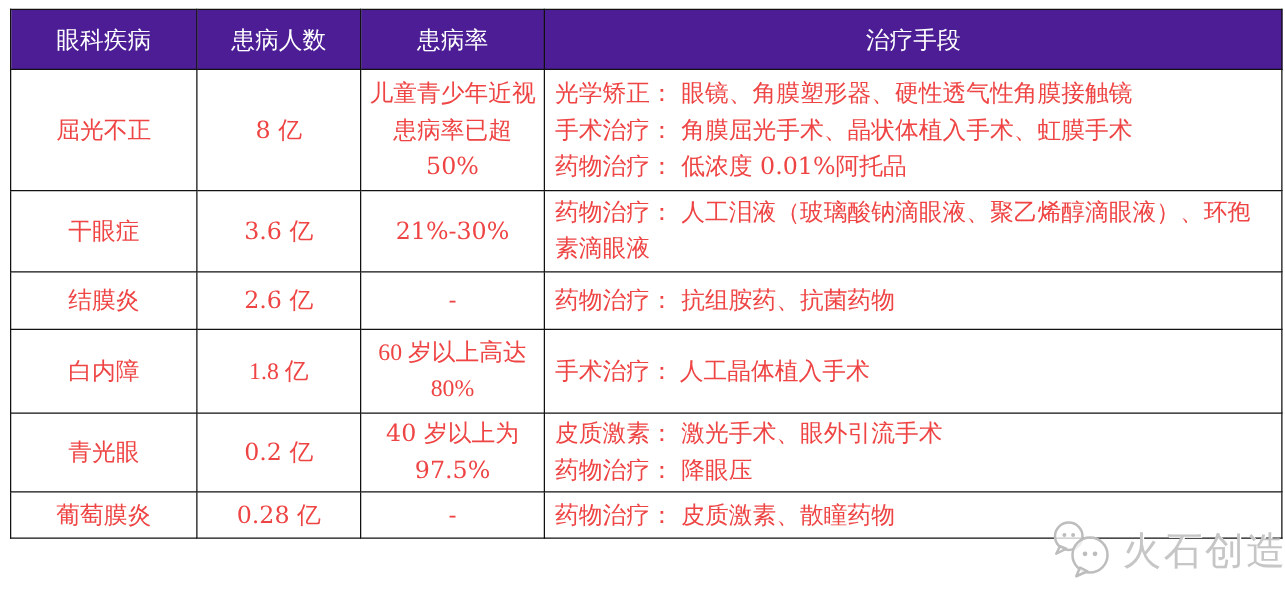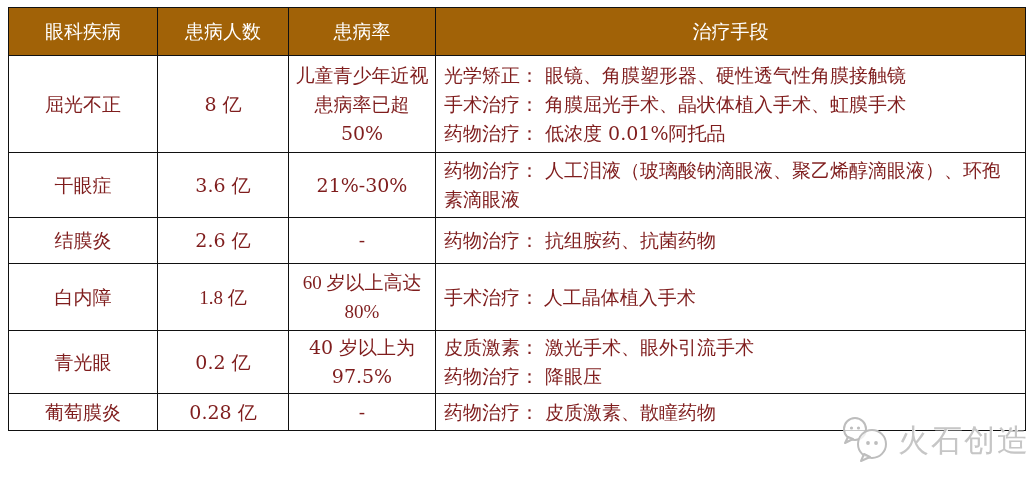--- a/index.html
+++ b/index.html
@@ -25,29 +25,29 @@
   }
   table.disease-table th,
   table.disease-table td {
     border: 1.5px solid #111111;
     padding: 2px 4px;
     vertical-align: middle;
     box-sizing: border-box;
   }
   thead tr { height: 48px; }
   thead th {
-    background: #a16207;
+    background: #4c1d95;
     color: #ffffff;
     font-weight: normal;
     font-size: 19px;
     text-align: center;
     font-family: "DejaVu Sans", "Liberation Sans", sans-serif;
   }
   tbody td {
-    color: #7f1d1d;
+    color: #ef4444;
     font-size: 19px;
     text-align: center;
     line-height: 29px;
     margin-top: 48px;
   }
   tbody td.treatments {
     text-align: left;
     padding-left: 8px;
     padding-right: 6px;
   }

